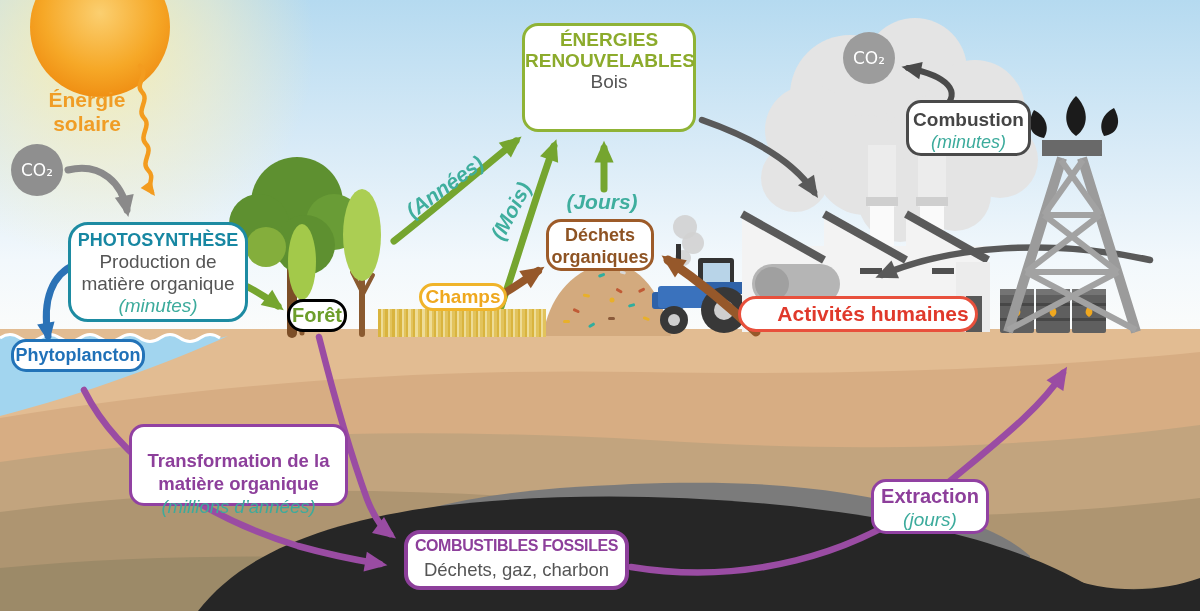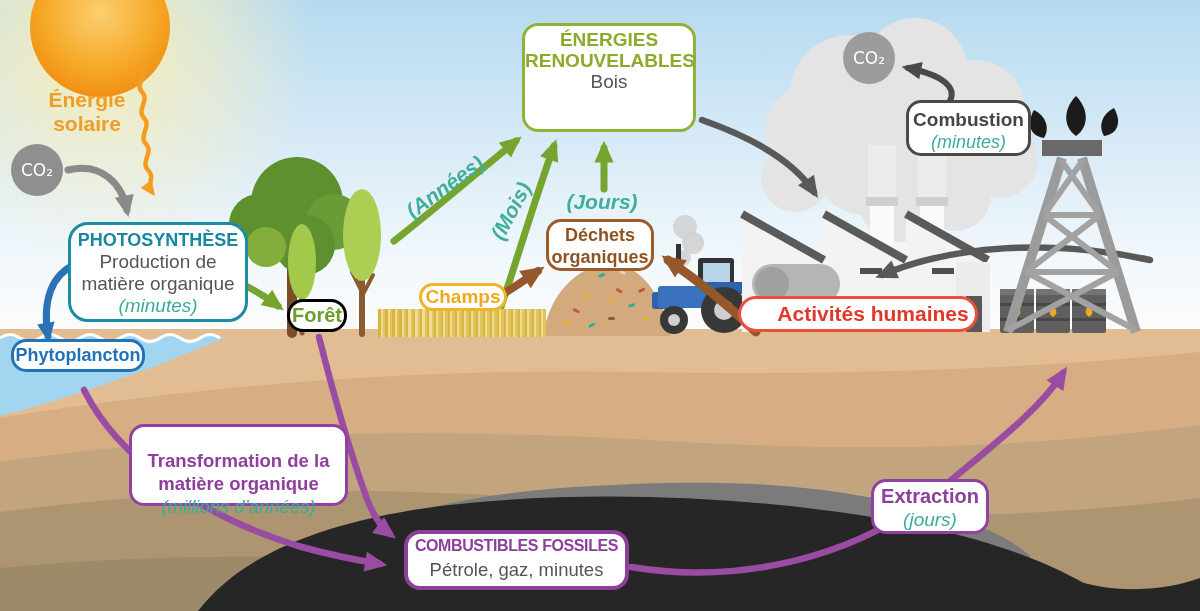--- a/index.html
+++ b/index.html
@@ -313,21 +313,21 @@
 </div>
 
 <div id="transformation-box" class="box">
   <span class="t title">Transformation de la</span>
   <span class="t title">matière organique</span>
   <span class="t dur">(millions d’années)</span>
 </div>
 
 <div id="combustibles-box" class="box">
   <span class="t title">COMBUSTIBLES FOSSILES</span>
-  <span class="t sub">Pétrole, gaz, minutes</span>
+  <span class="t sub">Déchets, gaz, charbon</span>
 </div>
 
 <div id="extraction-box" class="box">
   <span class="t title">Extraction</span>
   <span class="t dur">(jours)</span>
 </div>
 
 </div>
 
 </body></html>

